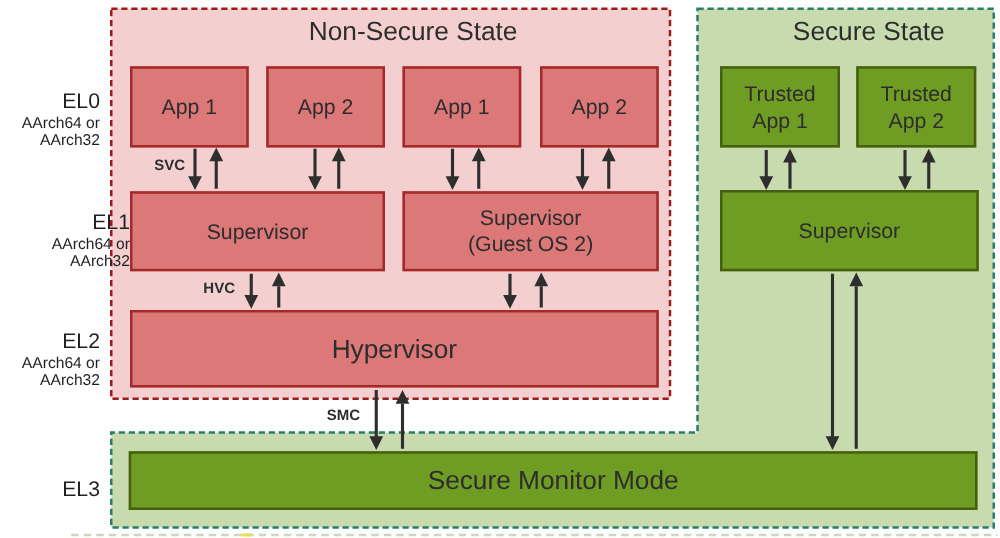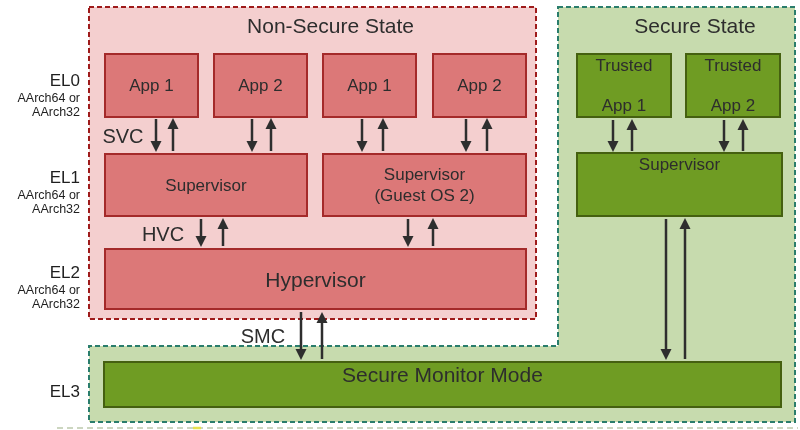--- a/index.html
+++ b/index.html
@@ -7,25 +7,25 @@
     position:relative;width:800px;height:430px;background:#ffffff;overflow:hidden;
     font-family:"Liberation Sans","DejaVu Sans",sans-serif;
   }
   .layer{position:absolute;left:0;top:0;pointer-events:none;}
   .box{
     position:absolute;box-sizing:border-box;border:2px solid;
     display:flex;flex-direction:column;align-items:center;justify-content:center;
     text-align:center;color:#2d2d2d;z-index:1;
   }
   .red{background:#dc7878;border-color:#a42a2a;}
-  .green{background:#6f9c23;border-color:#456010;justify-content:space-between;}
+  .green{background:#6f9c23;border-color:#456010;}
   .lbl{font-size:17px;line-height:21px;display:block;}
   .big{font-size:21px;line-height:23px;}
   .title{position:absolute;text-align:center;font-size:21px;color:#2d2d2d;z-index:1;padding-left:18px;}
-  .call{position:absolute;font-size:20px;color:#2d2d2d;text-align:center;z-index:1;}
+  .call{position:absolute;font-size:12px;color:#2d2d2d;text-align:right;z-index:1;font-weight:bold;}
   .el{position:absolute;left:0;width:80px;text-align:right;color:#1f1f1f;z-index:1;margin-top:13px;}
   .el .name{font-size:17px;line-height:20px;display:block;}
   .el .arch{font-size:12.5px;line-height:14px;display:block;}
 </style>
 </head>
 <body>
 
 <div class="stage">
 
   <svg class="layer" width="800" height="430">
@@ -36,21 +36,21 @@
   </svg>
 
   <div class="title" style="left:89px;top:14px;width:447px;">Non-Secure State</div>
   <div class="title" style="left:558px;top:14px;width:238px;">Secure State</div>
 
   <div class="el" style="top:58px;">
     <span class="name">EL0</span>
     <span class="arch">AArch64 or</span>
     <span class="arch">AArch32</span>
   </div>
-  <div class="el" style="top:155px;">
+  <div class="el" style="top:155px;padding-left:24px;">
     <span class="name">EL1</span>
     <span class="arch">AArch64 or</span>
     <span class="arch">AArch32</span>
   </div>
   <div class="el" style="top:250px;">
     <span class="name">EL2</span>
     <span class="arch">AArch64 or</span>
     <span class="arch">AArch32</span>
   </div>
   <div class="el" style="top:369px;">

